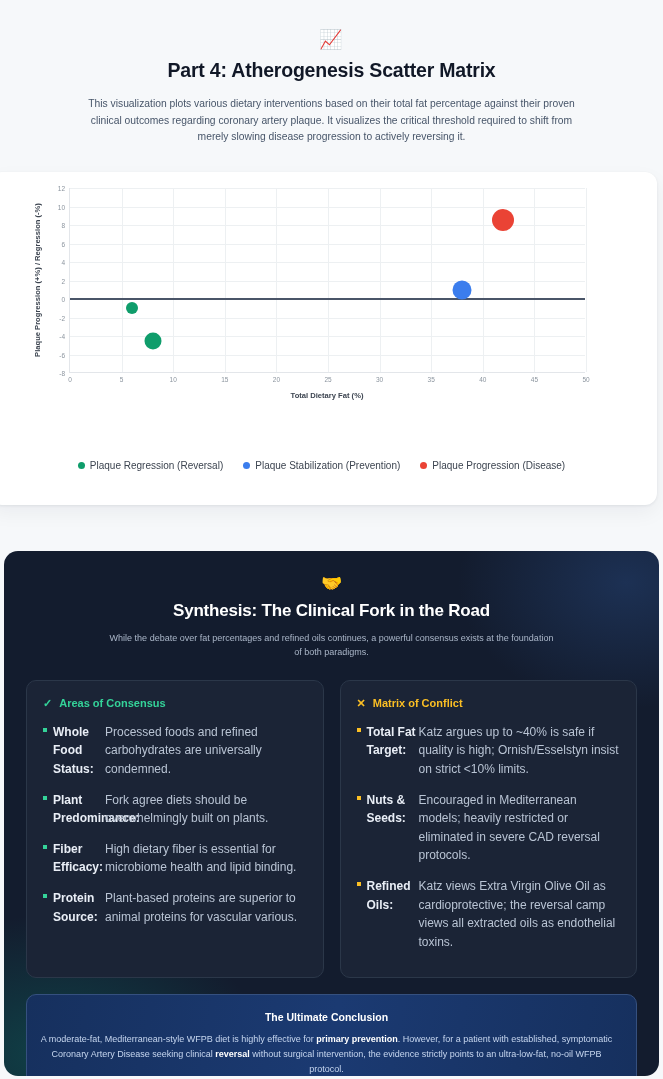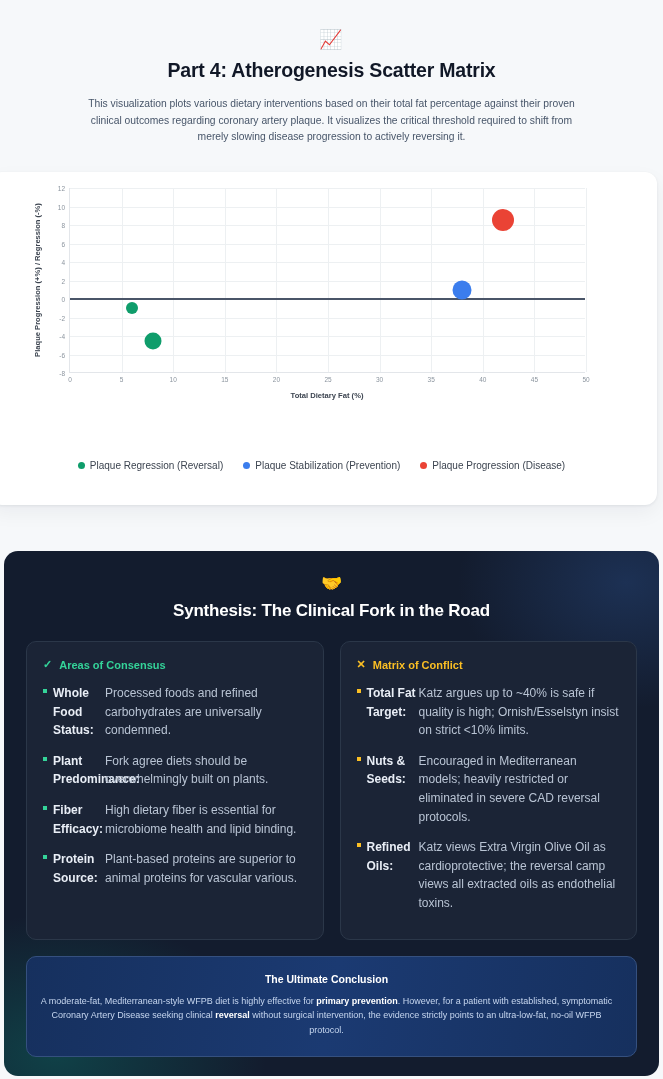--- a/index.html
+++ b/index.html
@@ -314,20 +314,21 @@
           <span class="legend-label">Plaque Progression (Disease)</span>
         </div>
       </div>
   </div>
 </div>
 
 <div class="dark-section">
   <div class="dark-head">
     <span class="dark-icon">🤝</span>
     <div class="dark-title">Synthesis: The Clinical Fork in the Road</div>
+    <div class="dark-sub">While the debate over fat percentages and refined oils continues, a powerful consensus exists at the foundation of both paradigms.</div>
   </div>
 
   <div class="cards-row">
     <div class="panel">
       <div class="panel-title green">
         <span class="panel-mark">✓</span>
         <span>Areas of Consensus</span>
       </div>
       <div id="consensus-list">
           <div class="kv">

